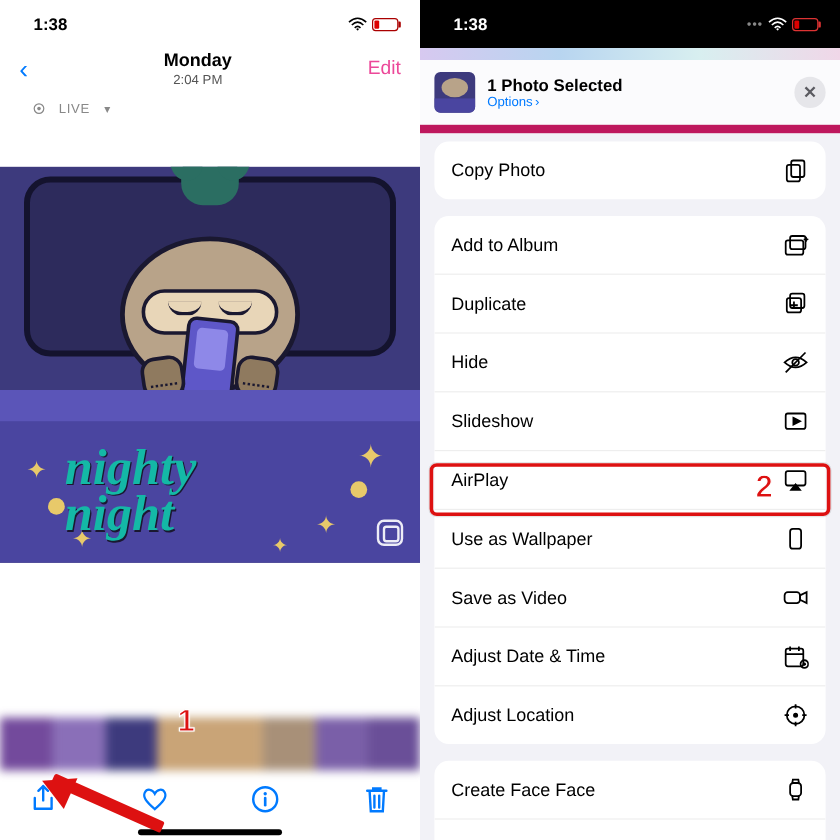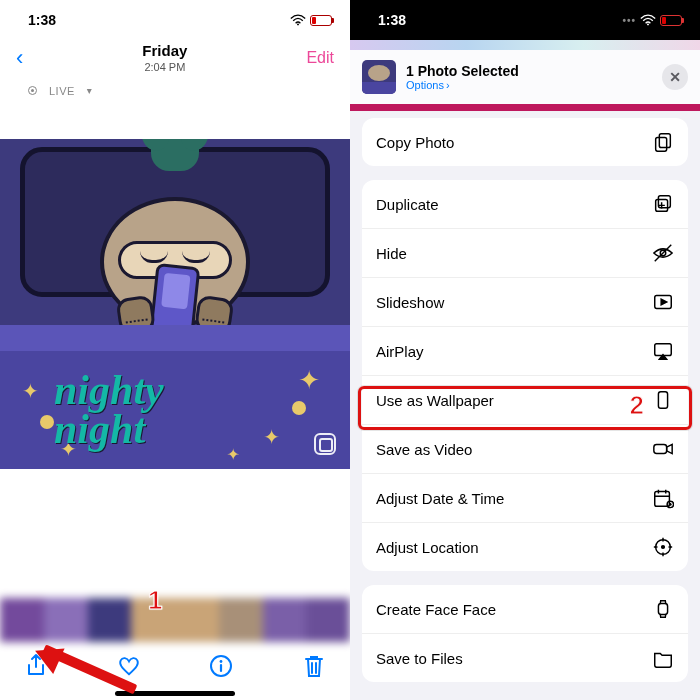--- a/index.html
+++ b/index.html
@@ -101,21 +101,21 @@
             <circle cx="10" cy="12.5" r="1.2" fill="#000"></circle>
           </svg>
         <div class="batt">
             <div class="fill"></div>
           </div>
       </div>
     </div>
     <div class="header">
       <span class="back">‹</span>
       <div class="title-blk">
-        <div class="title-day">Friday</div>
+        <div class="title-day">Monday</div>
         <div class="title-time">2:04 PM</div>
       </div>
       <span class="edit">Edit</span>
     </div>
     <div class="live">
       <span class="live-dot"></span>
       <span>LIVE</span>
       <span class="chev">▾</span>
     </div>
 
@@ -221,20 +221,30 @@
             <span class="row-ic">
               <svg viewBox="0 0 24 24">
                 <rect x="8" y="3" width="12" height="15" rx="2"></rect>
                 <rect x="4" y="7" width="12" height="15" rx="2"></rect>
               </svg>
             </span>
           </div>
         </div>
       <div class="group" id="g2">
           <div class="row">
+            <span>Add to Album</span>
+            <span class="row-ic">
+              <svg viewBox="0 0 24 24">
+                <rect x="3" y="8" width="16" height="13" rx="2"></rect>
+                <rect x="7" y="4" width="14" height="12" rx="2"></rect>
+                <path d="M20 7 h3 M21.5 5.5 v3" stroke-linecap="round"></path>
+              </svg>
+            </span>
+          </div>
+          <div class="row">
             <span>Duplicate</span>
             <span class="row-ic">
               <svg viewBox="0 0 24 24">
                 <rect x="7" y="3" width="13" height="13" rx="2"></rect>
                 <rect x="4" y="7" width="13" height="13" rx="2"></rect>
                 <path d="M10.5 10 v7 M7 13.5 h7"></path>
               </svg>
             </span>
           </div>
           <div class="row">

